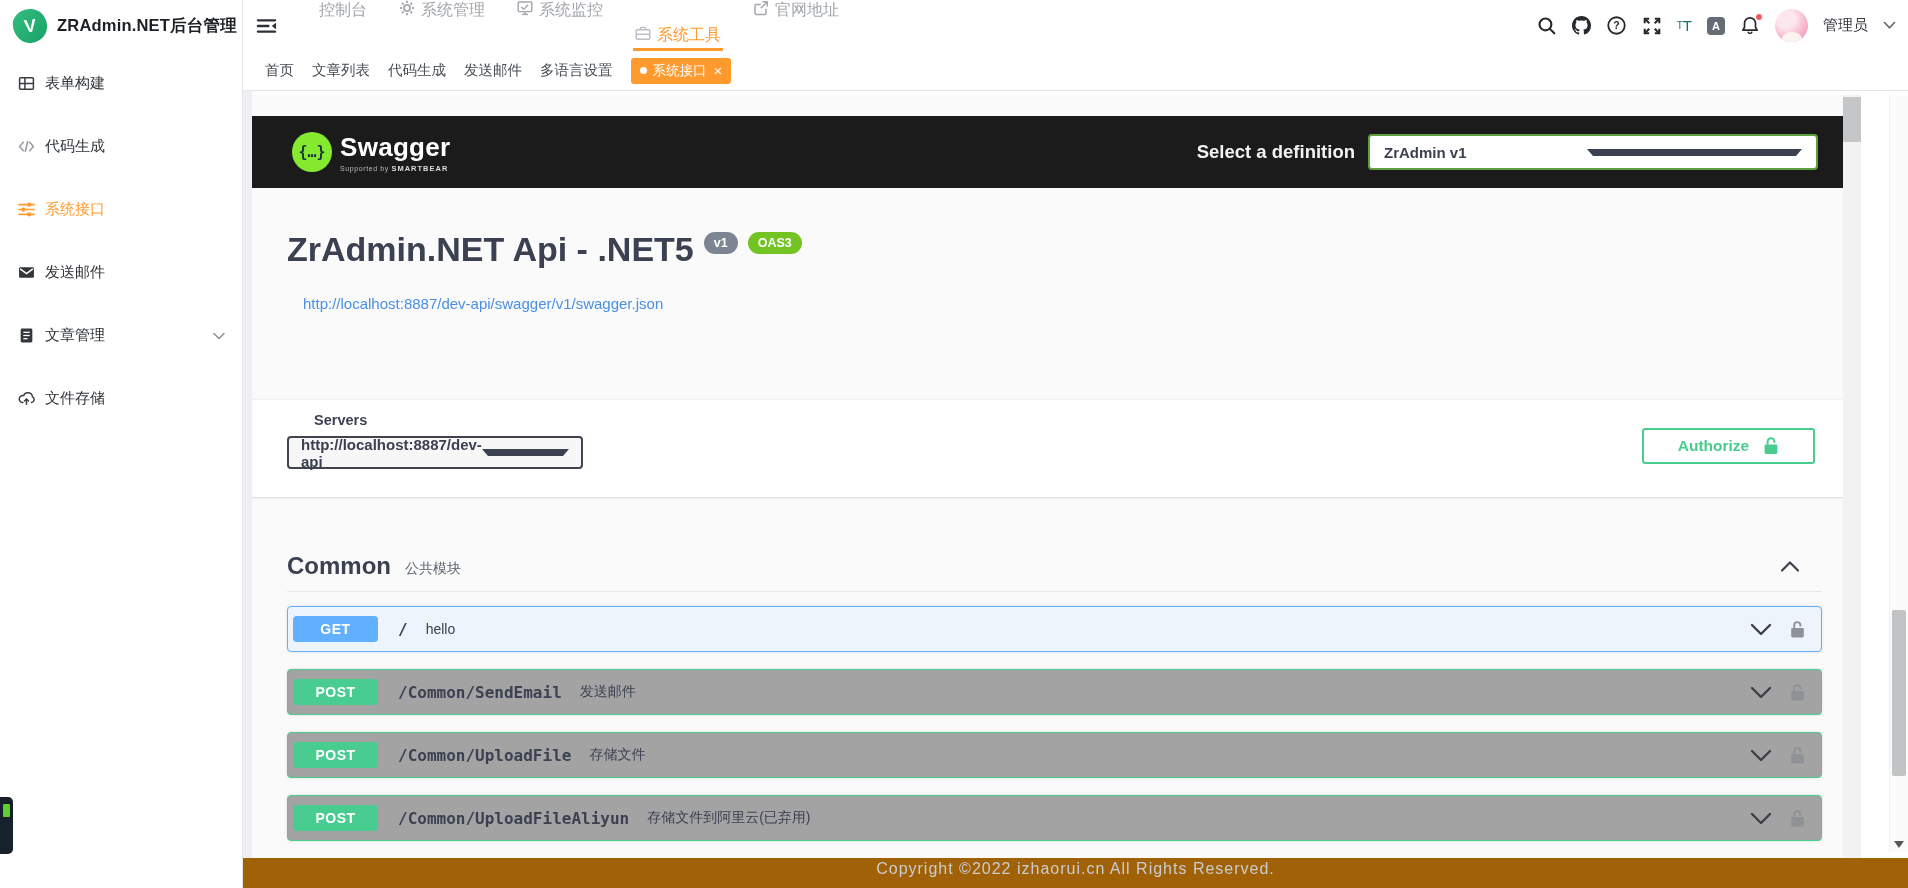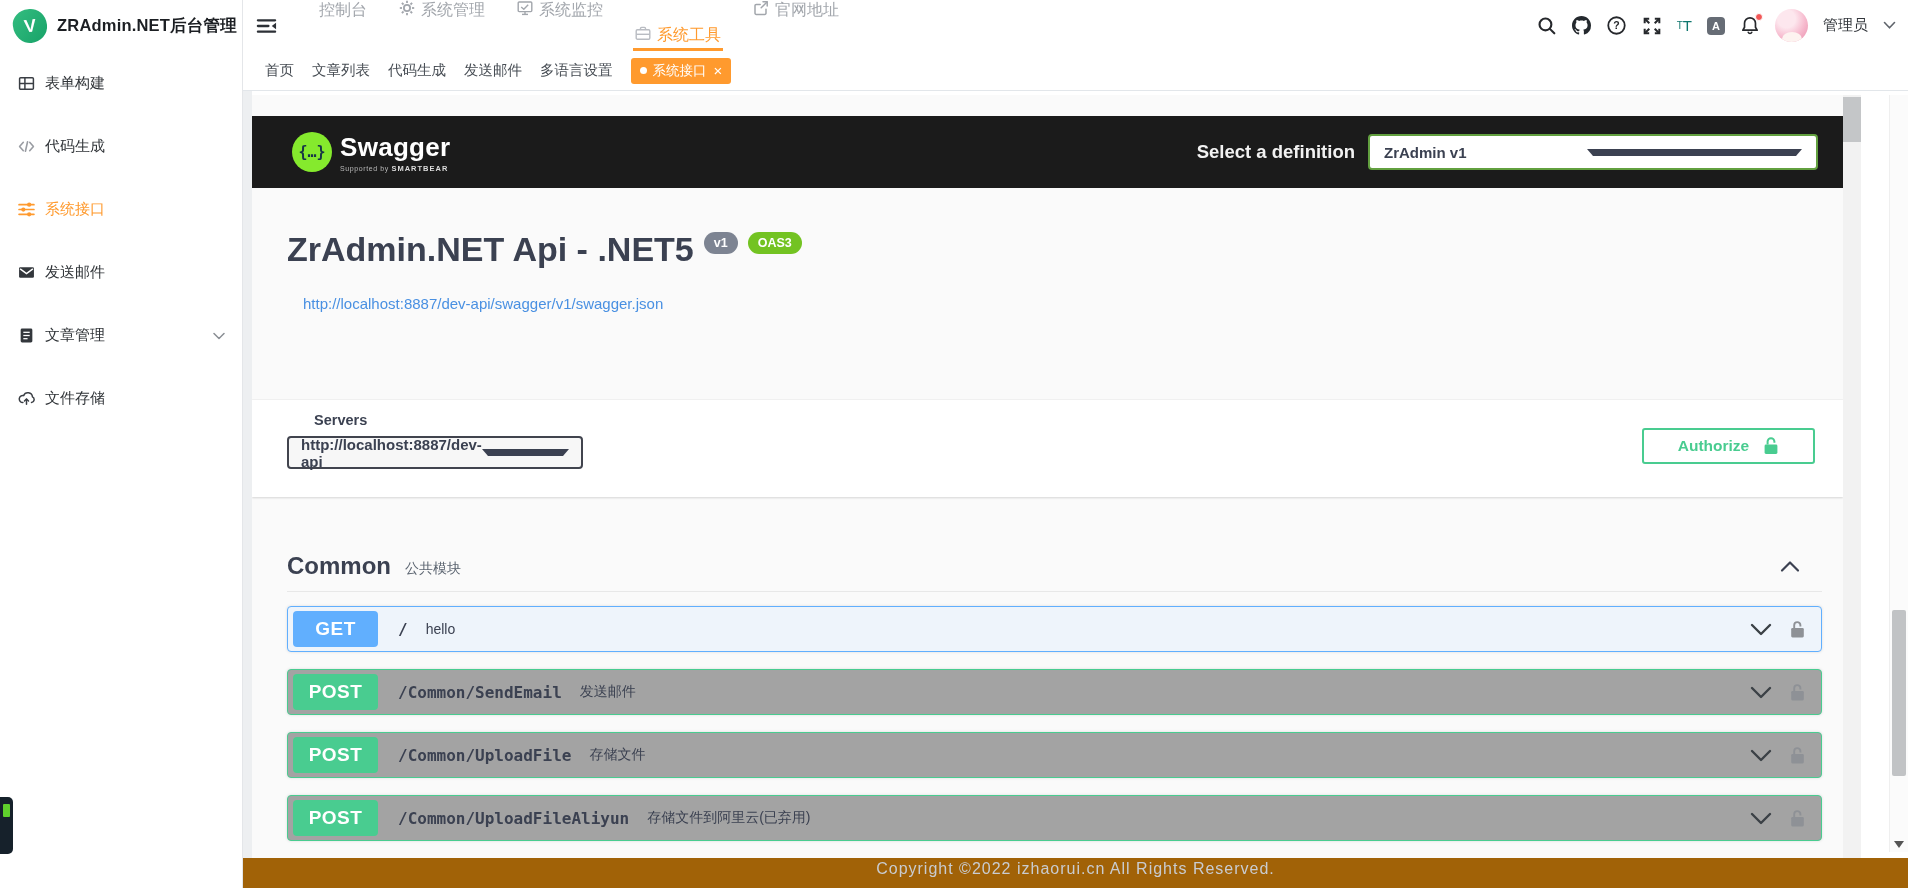--- a/index.html
+++ b/index.html
@@ -87,21 +87,21 @@
 
   .sw-section-head { position:absolute; left:35px; top:445px; width:1535px; height:52px; border-bottom:1px solid #e8e8e8; display:flex; align-items:center; cursor:pointer; }
   .sec-name { font-size:24px; font-weight:bold; color:#3b4151; }
   .sec-desc { font-size:14px; color:#5b6470; margin-left:14px; margin-top:6px; }
   .sec-caret { margin-left:auto; margin-right:22px; display:inline-flex; }
 
   .rows { position:absolute; left:35px; top:511px; width:1535px; }
   .oprow { height:46px; border-radius:4px; display:flex; align-items:center; padding:0 16px 0 5px; margin-bottom:17px; box-shadow:0 0 3px rgba(0,0,0,.12); cursor:pointer; }
   .oprow.get  { background:#eef4fb; border:1px solid #61affe; }
   .oprow.post { background:#a3a3a3; border:1px solid #49cc90; }
-  .op-badge { width:85px; height:36px; border-radius:4px; color:#fff; font-size:19px; font-weight:bold; display:flex; align-items:center; justify-content:center; letter-spacing:.5px; }
+  .op-badge { width:85px; height:26px; border-radius:4px; color:#fff; font-size:14px; font-weight:bold; display:flex; align-items:center; justify-content:center; letter-spacing:.5px; }
   .oprow.get  .op-badge { background:#61affe; }
   .oprow.post .op-badge { background:#49cc90; }
   .op-path { margin-left:20px; font-family:"DejaVu Sans Mono", monospace; font-size:16px; font-weight:bold; color:#3b4151; }
   .op-sum { margin-left:18px; font-size:14px; color:#3b4151; }
   .op-icons { margin-left:auto; display:flex; align-items:center; gap:18px; }
 
   .devtools-tab { position:absolute; left:0; top:797px; width:13px; height:57px; background:#16212b; border-radius:0 5px 5px 0; z-index:7; }
   .devtools-tab::before { content:""; position:absolute; left:3px; top:7px; width:7px; height:13px; background:#5fd02c; border-radius:1px; }
 
   svg { display:block; }

